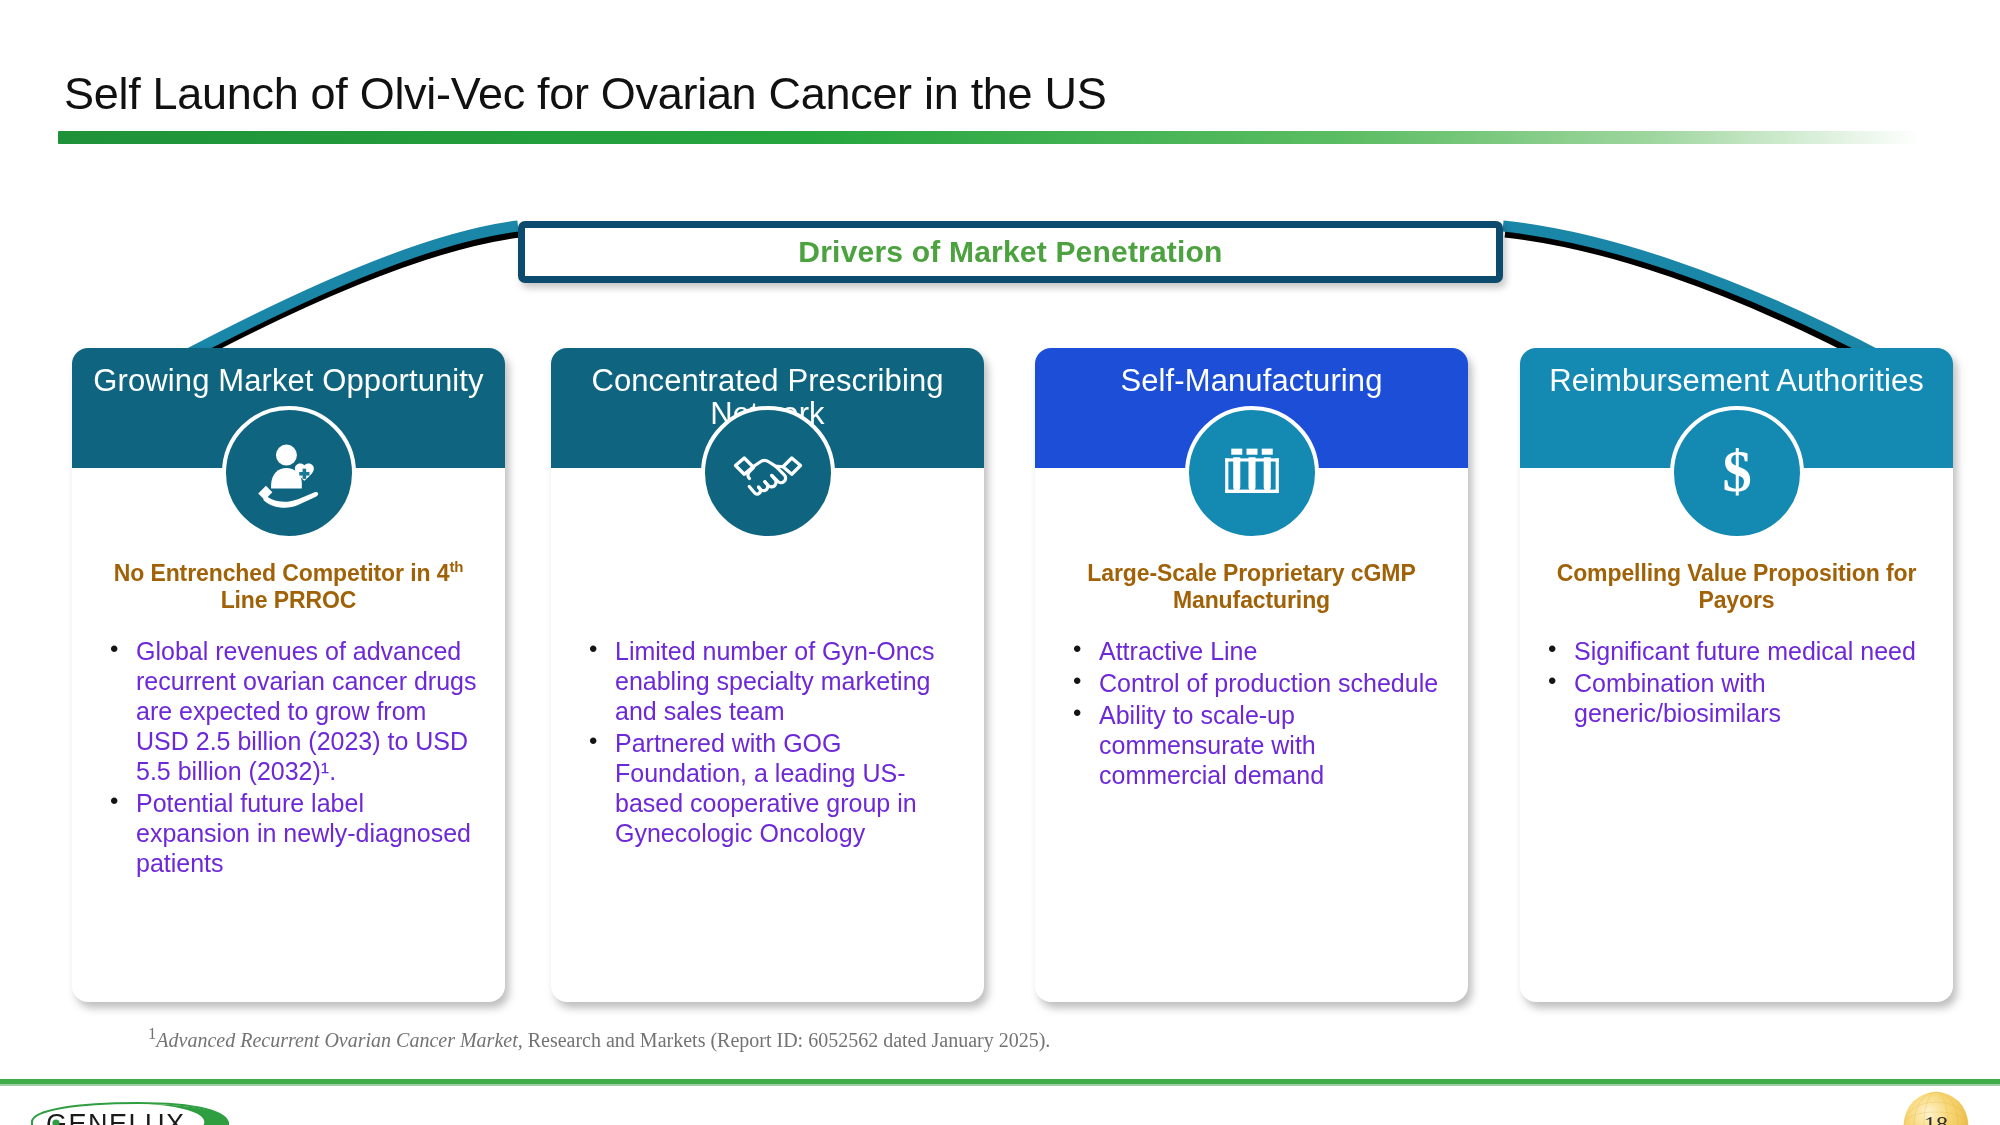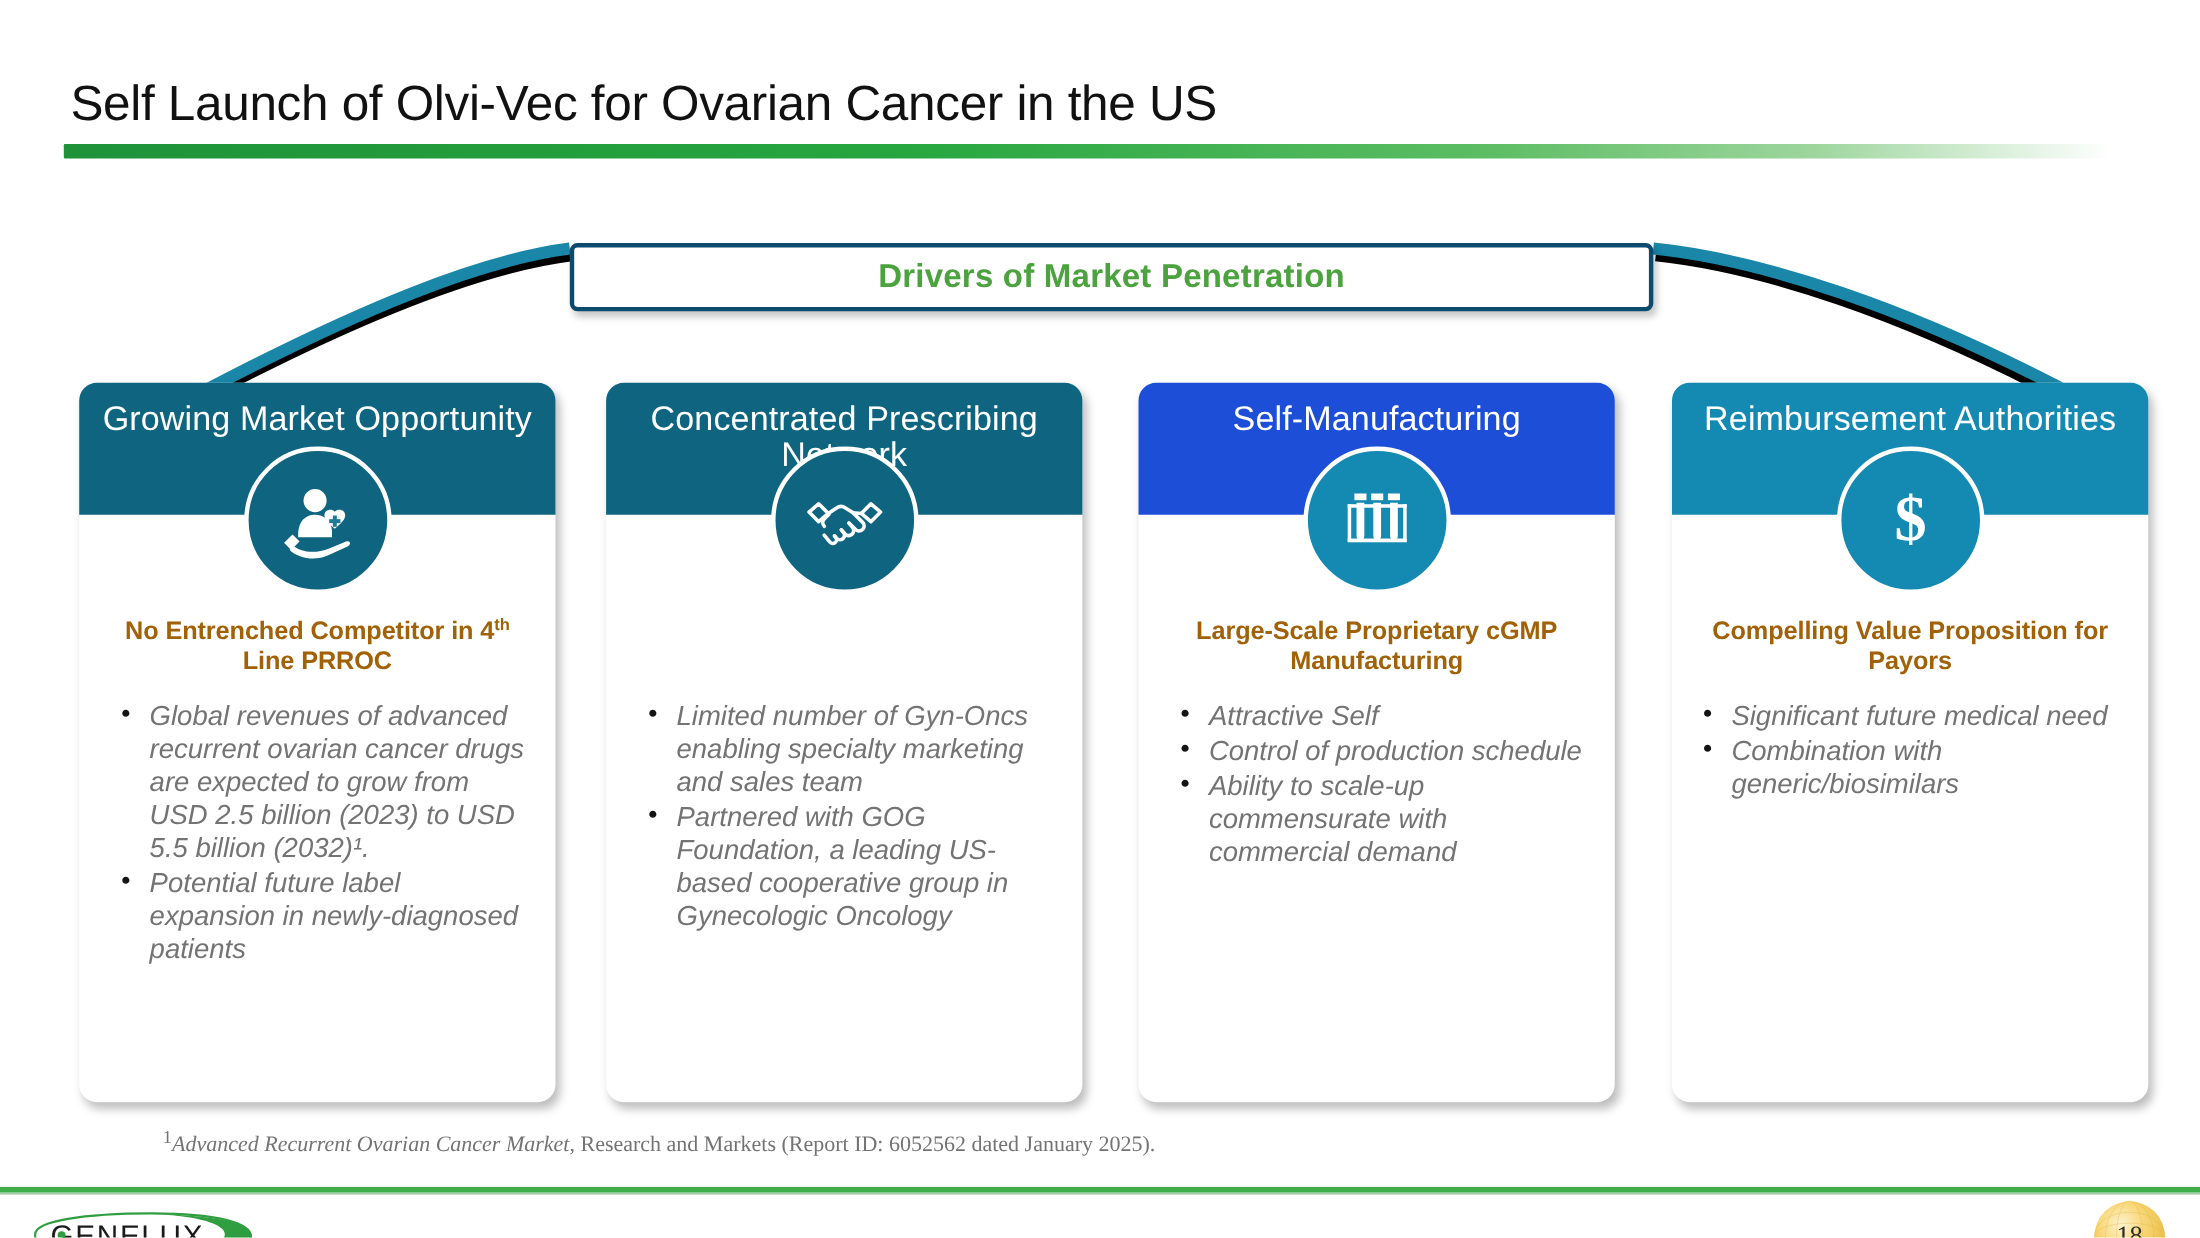--- a/index.html
+++ b/index.html
@@ -26,21 +26,21 @@
     width:1900px;height:13px;
     background:linear-gradient(to right,#1f9239 0%,#26a63f 40%,#5cbd63 68%,#9fd69f 84%,rgba(255,255,255,0) 98%);
     border-radius:1px;
   }
 
   
   .banner{
     position:absolute;left:518px;top:185px;
     width:985px;height:62px;
     background:#ffffff;
-    border:4px solid #0c4a6e;
+    border:7px solid #0c4a6e;
     border-radius:7px;
     box-sizing:border-box;
     display:flex;align-items:center;justify-content:center;
     box-shadow:3px 5px 7px rgba(0,0,0,.22);
     z-index:6;
   }
   .banner-text{
     font-size:30px;font-weight:bold;color:#4ca23f;letter-spacing:.2px;
   }
 
@@ -107,23 +107,22 @@
 
   .bullets{
     position:absolute;left:34px;right:22px;top:288px;
     margin:0;padding:0;list-style:none;
   }
   .bullets li{
     position:relative;
     padding-left:30px;
     font-size:25px;
     line-height:1.20;
-    color:#737373;
+    color:#6d28d9;
     margin-bottom:2px;
-    font-style:italic;
   }
   .bullets li::before{
     content:"•";
     position:absolute;left:4px;top:-1px;
     font-size:24px;color:#141414;
   }
   .card.c4 .bullets{left:24px;}
 
   
   .footnote{
@@ -238,21 +237,21 @@
             <rect x="10" y="20" width="2.6" height="28"></rect>
             <rect x="51.4" y="20" width="2.6" height="28"></rect>
             <rect x="10" y="45.6" width="44" height="2.8"></rect>
           </g>
         </svg>
       </div>
       <div class="card-sub">
         <span>Large-Scale Proprietary cGMP Manufacturing</span>
       </div>
       <ul class="bullets">
-        <li>Attractive Self</li>
+        <li>Attractive Line</li>
         <li>Control of production schedule</li>
         <li>Ability to scale-up commensurate with commercial demand</li>
       </ul>
     </div>
 
     <div class="card c4">
       <div class="card-head">Reimbursement Authorities</div>
       <div class="icon-circle">
         <svg width="78" height="78" viewBox="0 0 64 64">
           <text x="32" y="47" text-anchor="middle" font-family="'Liberation Serif', serif" font-size="48" font-weight="bold" fill="#ffffff">$</text>

